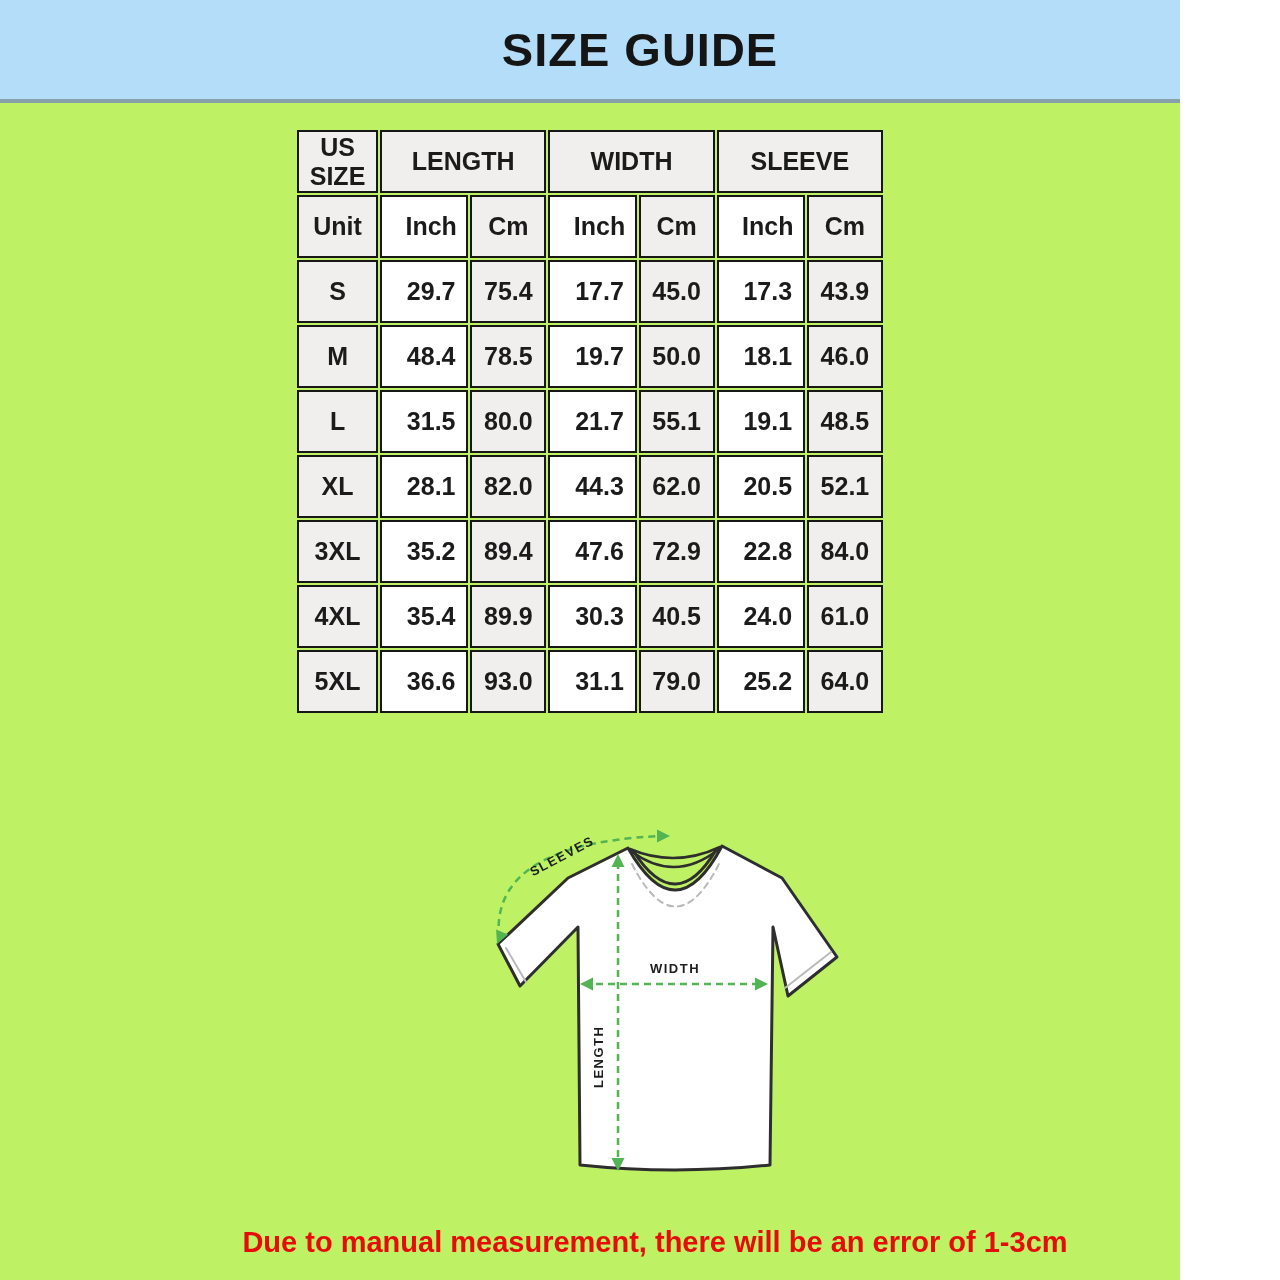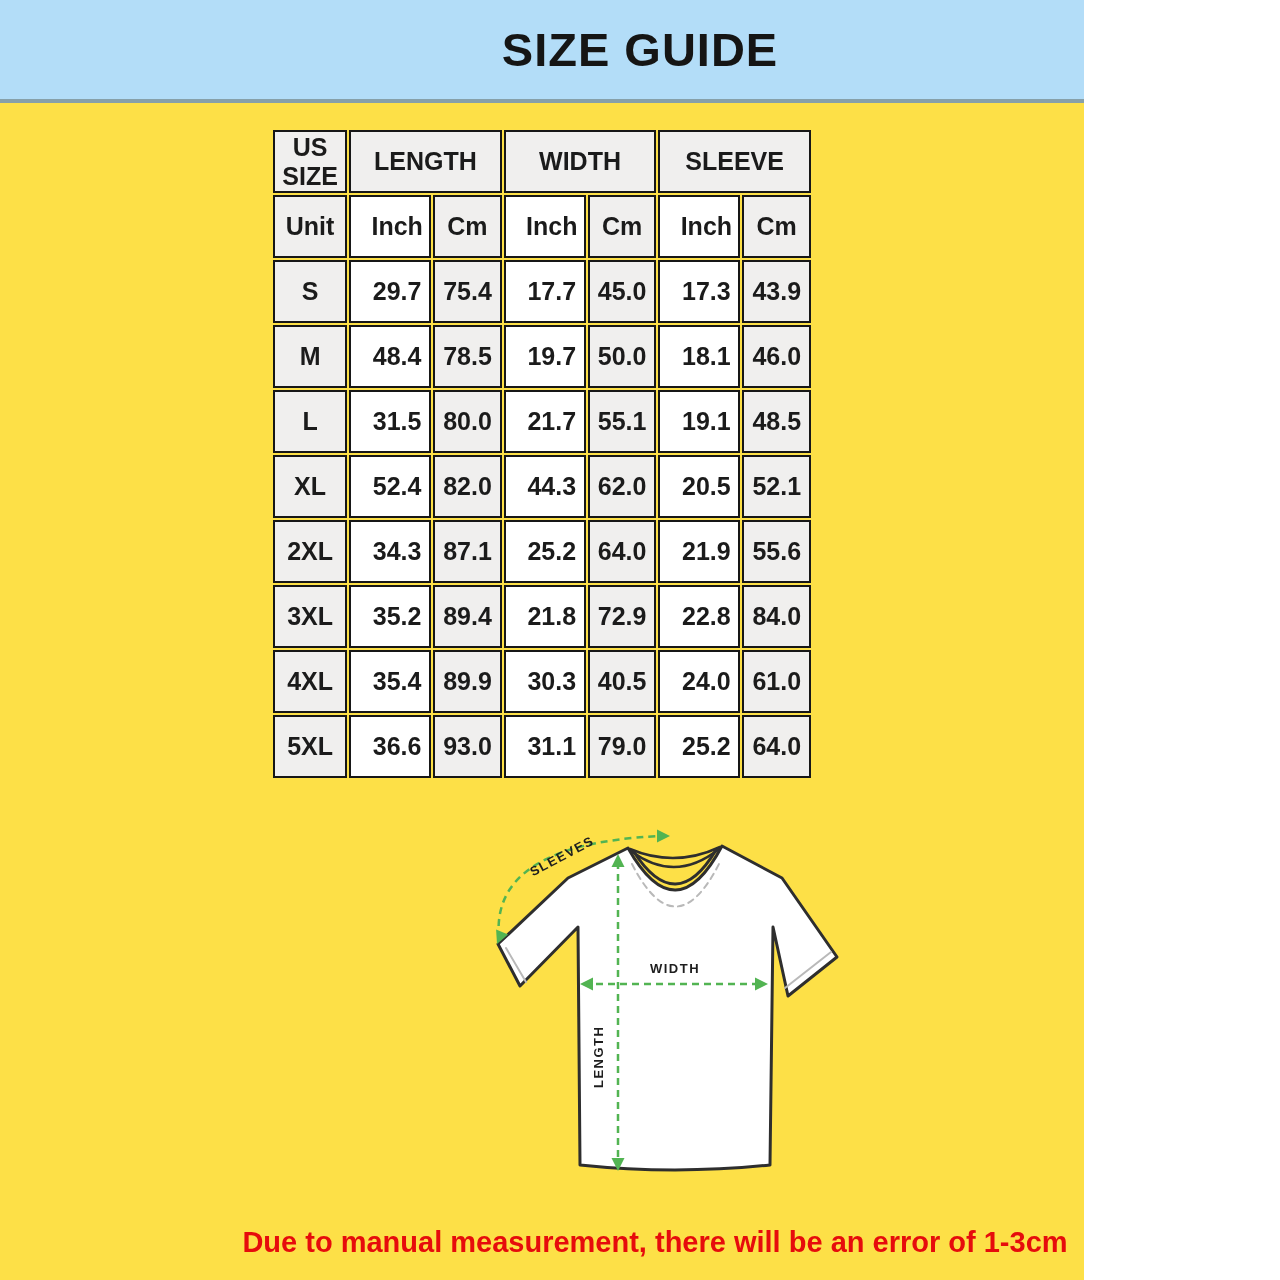--- a/index.html
+++ b/index.html
@@ -2,21 +2,21 @@
 <html style="--header-bg: #b3ddf8; --header-underline: #87a0a9; --cell-gray: #f0efee; --table-border: #171717; --text-dark: #1b1b1b; --note-red: #e60c0c; --arrow-green: #52b452; --shirt-outline: #2e2e2e; --stitch-gray: #b9b9b9;"><head>
 <meta charset="utf-8">
 <style>
   :root{
     --header-bg:#b3ddf8; --header-underline:#87a0a9; --cell-gray:#f0efee;
     --table-border:#171717; --text-dark:#1b1b1b; --note-red:#e60c0c;
     --arrow-green:#52b452; --shirt-outline:#2e2e2e; --stitch-gray:#b9b9b9;
   }
   html,body{margin:0;padding:0;}
   body{width:1280px;height:1280px;background:#ffffff;font-family:"Liberation Sans",sans-serif;color:var(--text-dark);}
-  .canvas{position:relative;width:1084px;height:1280px;overflow:hidden;background:#fde047;}
+  .canvas{position:relative;width:1180px;height:1280px;overflow:hidden;background:#bef264;}
 
   .titlebar{position:absolute;top:0;left:0;width:1280px;height:99px;background:var(--header-bg);
     border-bottom:4px solid var(--header-underline);display:flex;align-items:center;justify-content:center;}
   .titlebar h1{margin:0;font-size:47px;font-weight:700;letter-spacing:1px;color:#151515;}
 
   table.size-table{position:absolute;top:128px;left:50%;transform:translateX(-50%);
     border-collapse:separate;border-spacing:2px;table-layout:fixed;}
   table.size-table col{width:137px;}
   .size-table th,.size-table td{box-sizing:border-box;height:63px;padding:0;
     border:2px solid var(--table-border);text-align:center;vertical-align:middle;
@@ -96,41 +96,32 @@
           <td class="cell gray">L</td>
           <td class="cell white">31.5</td>
           <td class="cell gray">80.0</td>
           <td class="cell white">21.7</td>
           <td class="cell gray">55.1</td>
           <td class="cell white">19.1</td>
           <td class="cell gray">48.5</td>
         </tr>
         <tr>
           <td class="cell gray">XL</td>
-          <td class="cell white">52.4</td>
+          <td class="cell white">28.1</td>
           <td class="cell gray">82.0</td>
           <td class="cell white">44.3</td>
           <td class="cell gray">62.0</td>
           <td class="cell white">20.5</td>
           <td class="cell gray">52.1</td>
         </tr>
         <tr>
-          <td class="cell gray">2XL</td>
-          <td class="cell white">34.3</td>
-          <td class="cell gray">87.1</td>
-          <td class="cell white">25.2</td>
-          <td class="cell gray">64.0</td>
-          <td class="cell white">21.9</td>
-          <td class="cell gray">55.6</td>
-        </tr>
-        <tr>
           <td class="cell gray">3XL</td>
           <td class="cell white">35.2</td>
           <td class="cell gray">89.4</td>
-          <td class="cell white">21.8</td>
+          <td class="cell white">47.6</td>
           <td class="cell gray">72.9</td>
           <td class="cell white">22.8</td>
           <td class="cell gray">84.0</td>
         </tr>
         <tr>
           <td class="cell gray">4XL</td>
           <td class="cell white">35.4</td>
           <td class="cell gray">89.9</td>
           <td class="cell white">30.3</td>
           <td class="cell gray">40.5</td>

